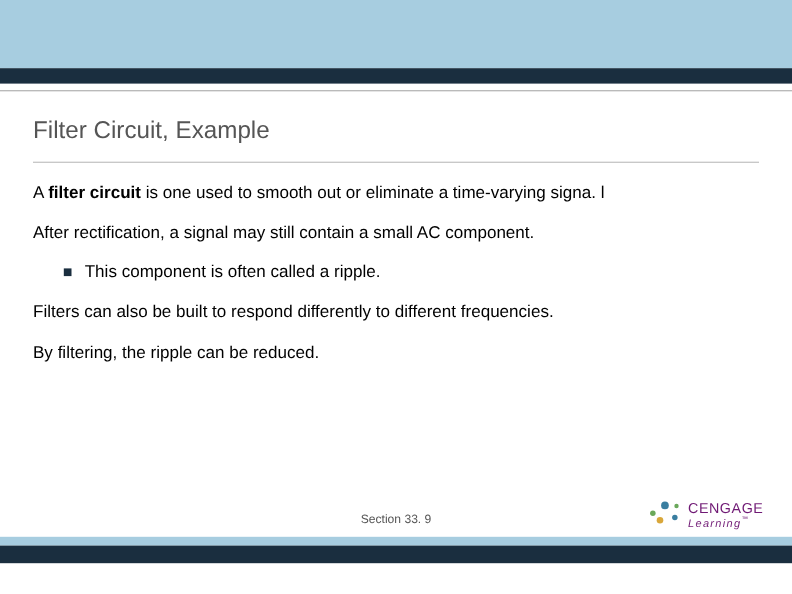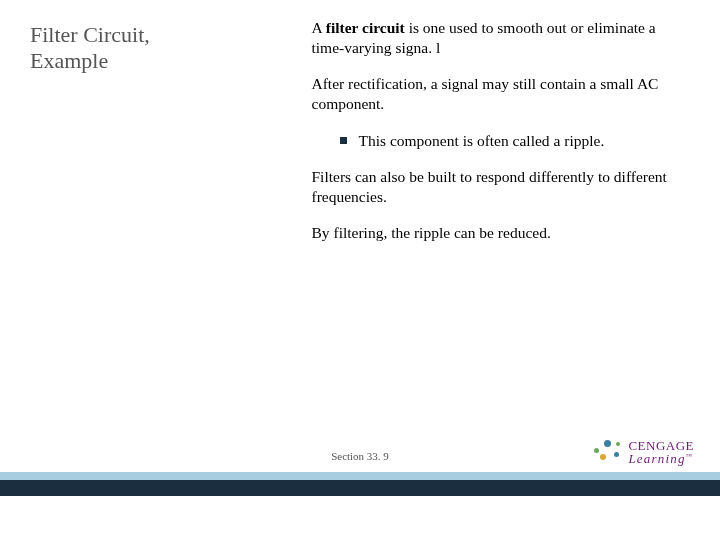--- a/index.html
+++ b/index.html
@@ -1,45 +1,45 @@
 <!DOCTYPE html>
 <html><head>
 <meta charset="utf-8">
 <style>
   * { box-sizing: border-box; margin: 0; padding: 0; }
   html, body { width: 720px; height: 540px; font-family: Arial, Helvetica, sans-serif; background: #fff; overflow: hidden; }
-  .slide { width: 720px; height: 512px; position: relative; display: flex; flex-direction: row; font-family: Liberation Serif, serif; }
+  .slide { width: 720px; height: 512px; position: relative; display: flex; flex-direction: column; }
   .top-band { height: 62px; background: #a7cde0; }
   .top-dark { height: 14px; background: #1a2e3f; }
   .thin-rule { height: 1px; background: #aaa; margin-top: 6px; }
   .title-wrap { padding: 22px 30px 8px 30px; }
   .title { font-size: 22px; color: #555; font-weight: 400; }
   .title-rule { height: 1px; background: #bbb; margin: 8px 30px 0 30px; }
   .body { padding: 18px 30px 0 30px; color: #000; }
   .para { font-size: 15.5px; line-height: 1.3; margin-bottom: 16px; }
   .bold { font-weight: 700; }
   .bullet-row { display: flex; align-items: flex-start; margin: 0 0 16px 28px; }
   .bullet { width: 7px; height: 7px; background: #1a2e3f; margin-top: 6px; margin-right: 12px; flex-shrink: 0; }
   .bullet-text { font-size: 15.5px; line-height: 1.3; }
-  .footer { position: absolute; bottom: 16px; left: 0; width: 720px; }
+  .footer { position: absolute; bottom: 0; left: 0; width: 720px; }
   .foot-rule { height: 1px; background: #bbb; margin: 0 30px 6px 30px; }
   .foot-band { height: 16px; background: #1a2e3f; position: absolute; bottom: 0; left: 0; width: 720px; }
   .foot-blue { height: 8px; background: #a7cde0; position: absolute; bottom: 16px; left: 0; width: 720px; }
   .section-label { font-size: 11px; color: #555; text-align: center; width: 720px; position: absolute; bottom: 34px; }
   .logo { position: absolute; right: 26px; bottom: 30px; display: flex; align-items: center; }
   .logo-mark { position: relative; width: 28px; height: 28px; margin-right: 6px; }
   .dot { position: absolute; border-radius: 50%; }
   .d1 { width: 7px; height: 7px; background: #3a7ea0; top: 2px; left: 10px; }
   .d2 { width: 5px; height: 5px; background: #6aa85a; top: 10px; left: 0px; }
   .d3 { width: 6px; height: 6px; background: #d9a73a; top: 16px; left: 6px; }
   .d4 { width: 5px; height: 5px; background: #3a7ea0; top: 14px; left: 20px; }
   .d5 { width: 4px; height: 4px; background: #6aa85a; top: 4px; left: 22px; }
   .logo-text { font-size: 13px; color: #701a75; line-height: 1; }
   .logo-main { font-weight: 400; letter-spacing: 0.5px; }
-  .logo-sub { font-size: 13px; font-style: italic; letter-spacing: 1.2px; }
+  .logo-sub { font-size: 10px; font-style: italic; letter-spacing: 1.2px; }
   .tm { font-size: 6px; vertical-align: super; }
 </style>
 </head>
 <body>
 
 <div class="slide">
   <div class="top-band"></div>
   <div class="top-dark"></div>
   <div class="thin-rule"></div>
 

